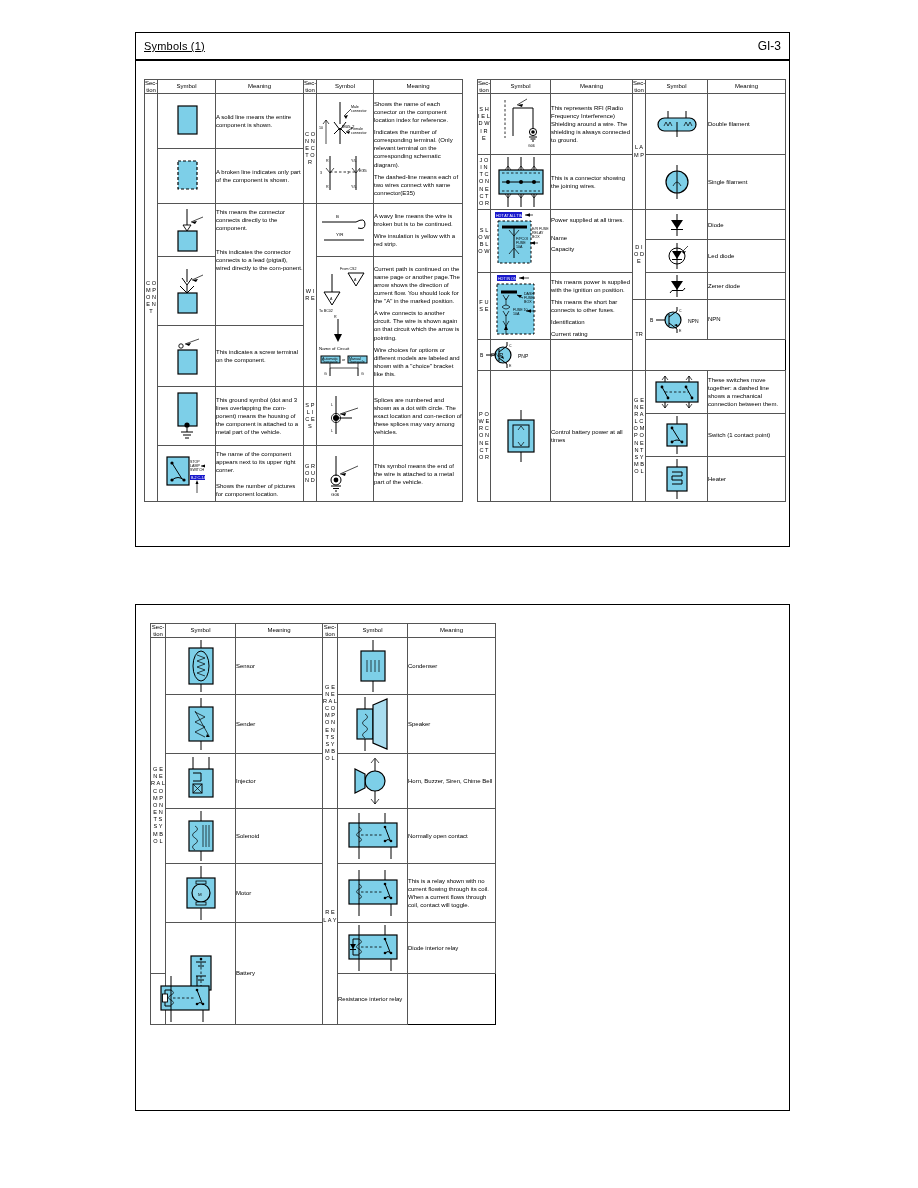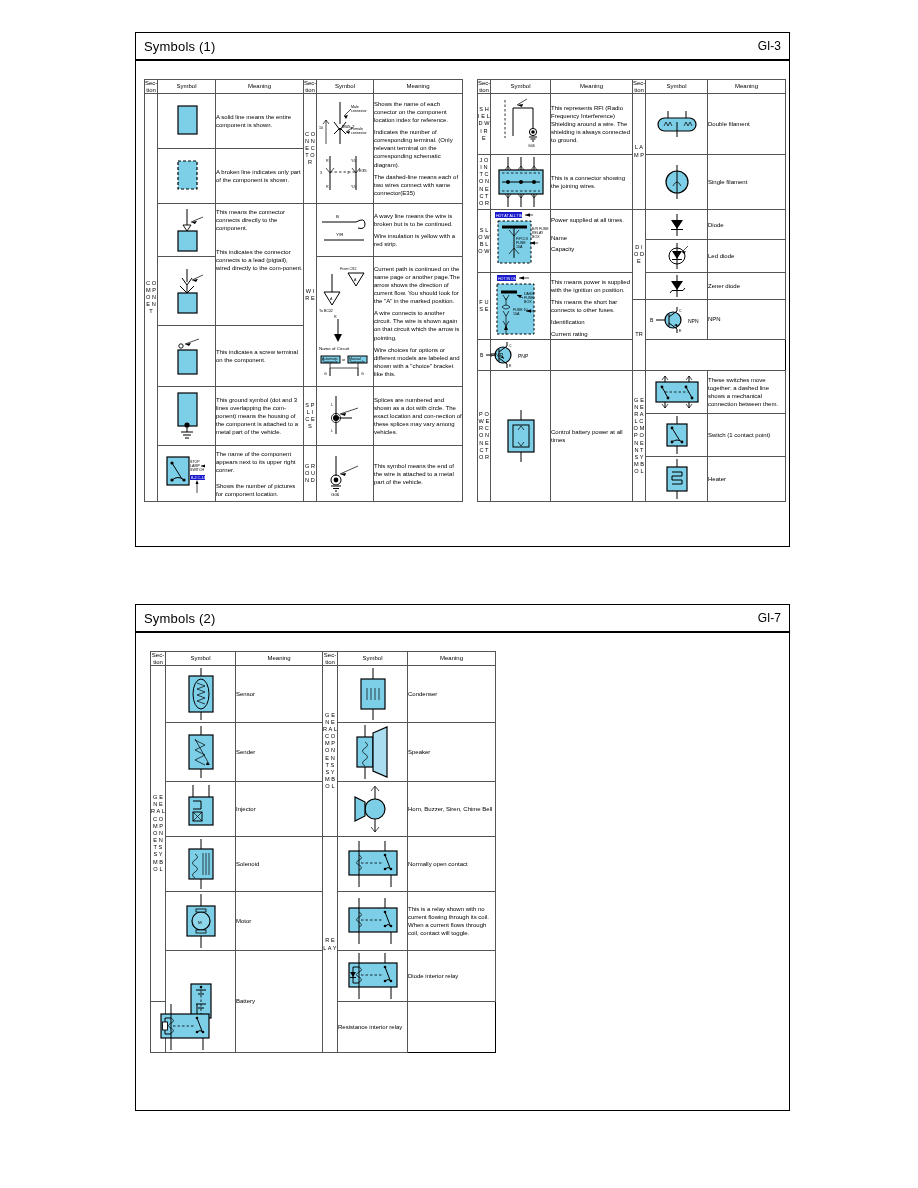--- a/index.html
+++ b/index.html
@@ -7,21 +7,21 @@
   body{width:918px;height:1188px;position:relative;
        font-family:"Liberation Sans","DejaVu Sans",sans-serif;
        color:#000;-webkit-font-smoothing:none;}
 
   .page{position:absolute;left:135px;width:655px;border:1px solid #000;background:#fff;box-sizing:border-box;}
   #page-1{top:32px;height:515px;}
   #page-2{top:604px;height:507px;}
 
   .page-header{height:28px;border-bottom:2px solid #000;display:flex;align-items:center;
                justify-content:space-between;padding:0 8px;box-sizing:border-box;}
-  .page-title{font-size:13px;letter-spacing:.2px;}
+  .page-title{font-size:11px;letter-spacing:.2px;text-decoration:underline;}
   .page-num{font-size:12px;}
 
   .page-body{padding:18px 8px 8px 8px;box-sizing:border-box;}
 
   
   table.sym{border-collapse:collapse;table-layout:fixed;border:1px solid #000;background:#fff;}
   table.sym td,table.sym th{border:1px solid #555;padding:0;vertical-align:middle;}
   th.hd{font-size:6px;font-weight:normal;text-align:center;height:13px;line-height:1.05;}
   td.sec{width:13px;text-align:center;font-size:5.6px;line-height:1.28;letter-spacing:.1px;
          word-break:break-all;padding:2px 0;}
@@ -620,24 +620,20 @@
               </td>
         </tr>
       </tbody>
         </table>
 
     </div>
   </div>
 </div>
 
 <div class="page" id="page-2">
-  <div class="page-header">
-    <div class="page-title">Symbols (2)</div>
-    <div class="page-num">GI-7</div>
-  </div>
   <div class="page-body">
     <table class="sym" style="width:345px;margin-left:6px;">
       <colgroup>
           <col style="width:15px">
           <col style="width:70px">
           <col style="width:87px">
           <col style="width:15px">
           <col style="width:70px">
           <col style="width:88px">
         </colgroup>

